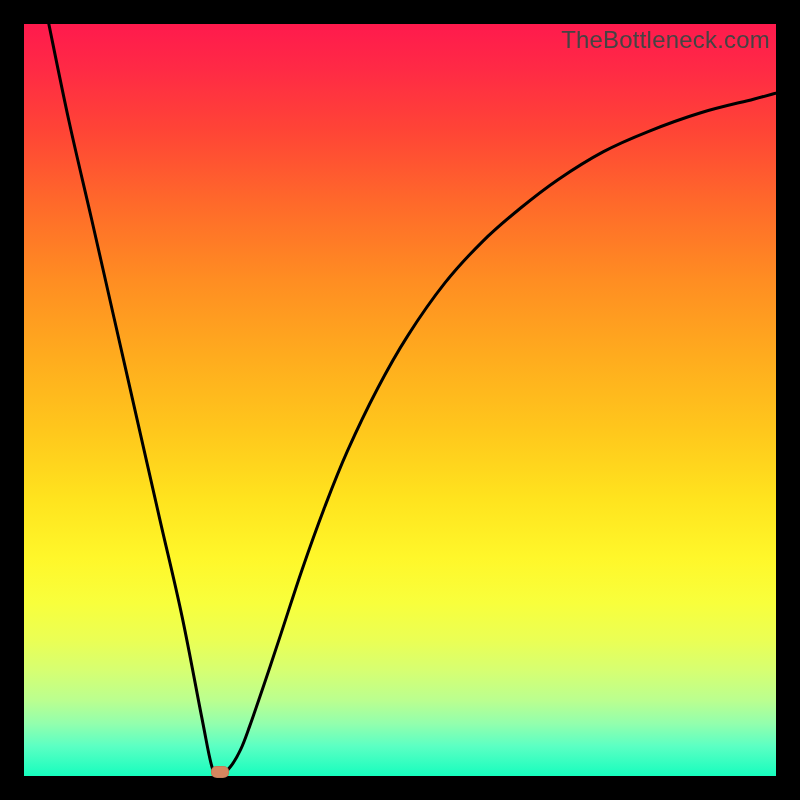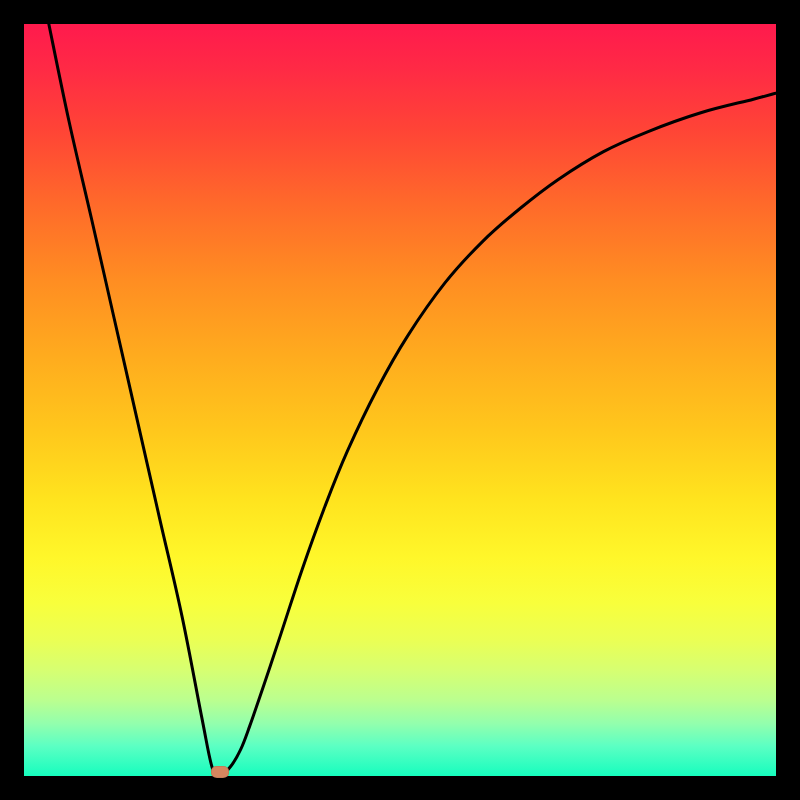--- a/index.html
+++ b/index.html
@@ -73,13 +73,14 @@
 </style>
 </head>
 <body>
 
 <div class="frame">
   <div class="plot-area"></div>
   <svg class="curve" viewBox="0 0 752 752" preserveAspectRatio="none">
     <path id="curve-path" fill="none" stroke="#000" stroke-width="3" stroke-linejoin="round" stroke-linecap="round" d="M 24.82 0.00 C 28.47 17.60, 37.40 62.57, 45.12 97.76 C 52.84 132.95, 59.56 160.06, 67.68 195.52 C 75.80 230.98, 82.12 259.05, 90.24 294.78 C 98.36 330.52, 104.68 358.31, 112.80 394.05 C 120.92 429.78, 127.24 457.71, 135.36 493.31 C 143.48 528.91, 150.34 556.09, 157.92 591.82 C 165.50 627.56, 172.06 664.63, 177.47 691.84 C 182.89 719.05, 184.75 732.15, 188.00 742.98 C 191.25 753.80, 192.14 752.14, 195.52 752.00 C 198.90 751.86, 203.01 746.96, 206.80 742.22 C 210.59 737.49, 213.19 732.85, 216.58 725.68 C 219.96 718.51, 221.27 714.42, 225.60 702.37 C 229.93 690.32, 234.95 675.54, 240.64 658.75 C 246.33 641.97, 250.42 629.56, 257.18 609.12 C 263.95 588.68, 270.39 567.94, 278.24 545.20 C 286.09 522.46, 292.68 504.04, 300.80 482.78 C 308.92 461.53, 313.88 448.39, 323.36 427.14 C 332.84 405.88, 342.61 385.43, 353.44 364.72 C 364.27 344.01, 371.34 331.17, 383.52 312.08 C 395.70 292.99, 407.58 275.74, 421.12 258.69 C 434.66 241.63, 445.18 230.73, 458.72 217.33 C 472.26 203.93, 482.78 195.34, 496.32 184.24 C 509.86 173.14, 519.03 165.82, 533.92 155.66 C 548.81 145.51, 562.80 136.50, 579.04 127.84 C 595.28 119.18, 606.56 114.57, 624.16 107.54 C 641.76 100.50, 657.85 94.56, 676.80 88.74 C 695.75 82.92, 715.90 78.72, 729.44 75.20 C 742.98 71.68, 747.94 70.27, 752.00 69.18"></path>
   </svg>
   <div class="marker" id="marker" style="left: 196.272px; top: 748px;"></div>
+  <div class="watermark">TheBottleneck.com</div>
 </div>
 
 </body></html>

